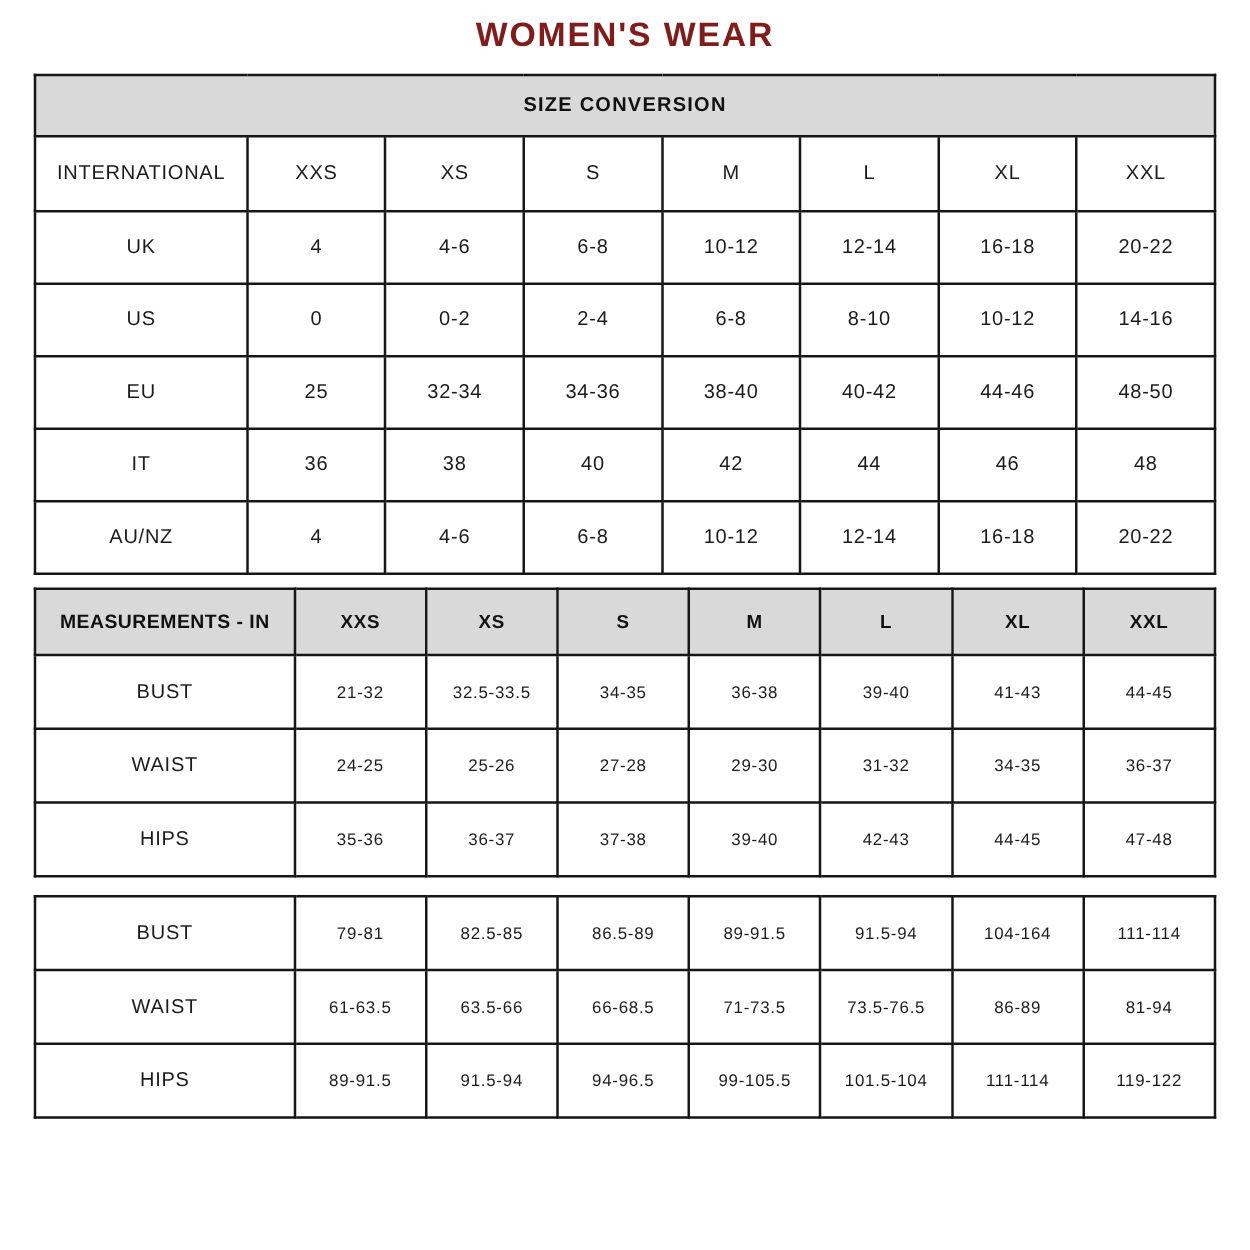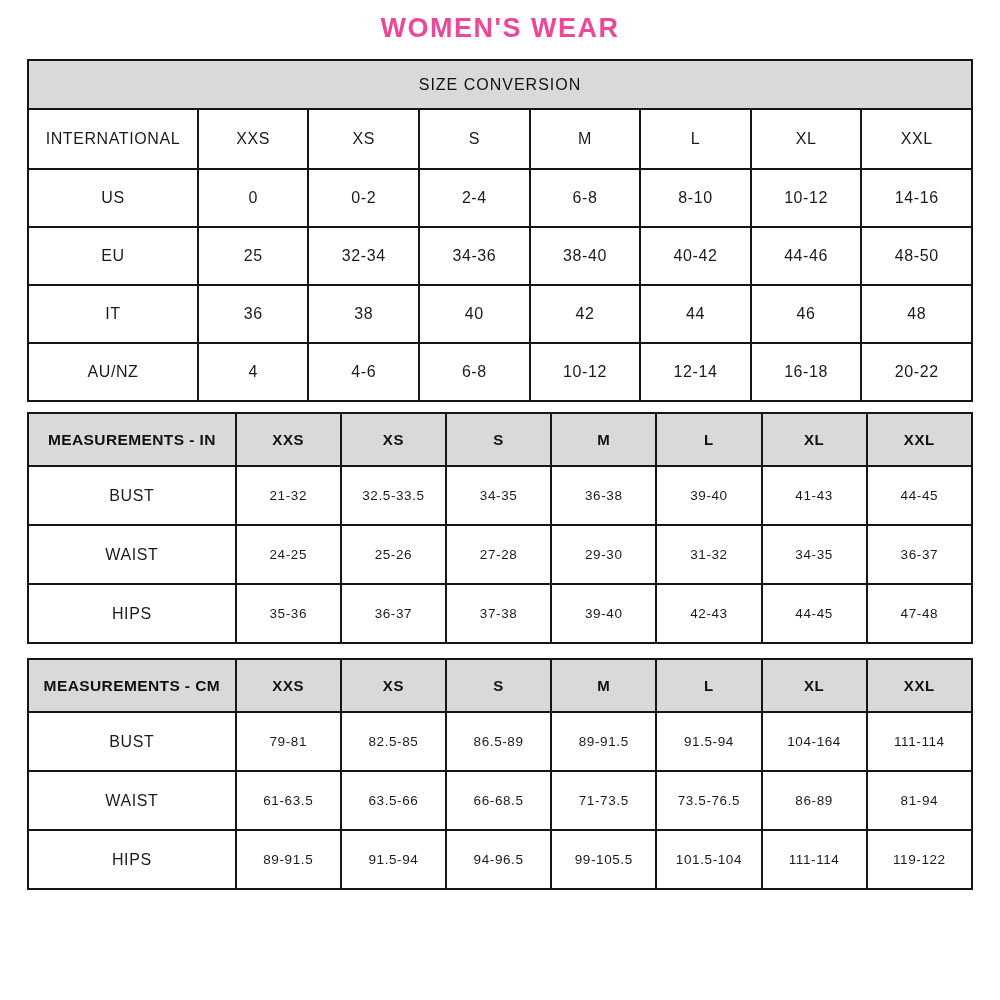--- a/index.html
+++ b/index.html
@@ -7,42 +7,42 @@
     width:1000px; height:1000px;
     font-family:"Liberation Sans", sans-serif;
     color:#1b1b1b;
     -webkit-font-smoothing:antialiased;
   }
   .page { width:1000px; height:1000px; box-sizing:border-box; padding:0 27px; overflow:hidden; }
   .title {
     margin:0; padding:13px 0 15px;
     text-align:center;
     font-size:27px; font-weight:bold; letter-spacing:1.5px;
-    color:#ec4899;
+    color:#7f1d1d;
   }
   table.tbl {
     width:100%;
     border-collapse:collapse;
     table-layout:fixed;
     text-align:center;
   }
   table.tbl td {
     border:2px solid #161616;
     padding:0 2px;
     letter-spacing:0.6px;
     overflow:hidden;
     white-space:nowrap;
   }
   
   .t1 { margin-bottom:10px; }
   .t1 td { height:56px; font-size:16px; }
   .t1 .hdr {
     height:47px;
     background:#d9d9d9;
-    font-weight:normal;
+    font-weight:bold;
     font-size:16px;
     letter-spacing:1px;
     color:#111;
   }
   .t1 .col-row td { height:58px;margin-top:28px; }
   
   .meas { margin-bottom:14px; }
   .meas td { height:57px; font-size:13.5px; }
   .meas .col-row td {
     height:51px;
@@ -78,20 +78,30 @@
     </tr>
     <tr class="col-row">
       <td>INTERNATIONAL</td>
       <td>XXS</td>
       <td>XS</td>
       <td>S</td>
       <td>M</td>
       <td>L</td>
       <td>XL</td>
       <td>XXL</td>
+    </tr>
+    <tr>
+      <td class="lbl">UK</td>
+      <td>4</td>
+      <td>4-6</td>
+      <td>6-8</td>
+      <td>10-12</td>
+      <td>12-14</td>
+      <td>16-18</td>
+      <td>20-22</td>
     </tr>
     <tr>
       <td class="lbl">US</td>
       <td>0</td>
       <td>0-2</td>
       <td>2-4</td>
       <td>6-8</td>
       <td>8-10</td>
       <td>10-12</td>
       <td>14-16</td>
@@ -189,30 +199,20 @@
       <col style="width:22%">
       <col style="width:11.142%">
         <col style="width:11.142%">
         <col style="width:11.142%">
       <col style="width:11.142%">
         <col style="width:11.142%">
         <col style="width:11.142%">
         <col style="width:11.148%">
     </colgroup>
     <tbody>
-        <tr class="col-row">
-      <td class="lbl">MEASUREMENTS - CM</td>
-      <td>XXS</td>
-      <td>XS</td>
-      <td>S</td>
-      <td>M</td>
-      <td>L</td>
-      <td>XL</td>
-      <td>XXL</td>
-    </tr>
     <tr>
       <td class="lbl">BUST</td>
       <td>79-81</td>
       <td>82.5-85</td>
       <td>86.5-89</td>
       <td>89-91.5</td>
       <td>91.5-94</td>
       <td>104-164</td>
       <td>111-114</td>
     </tr>

